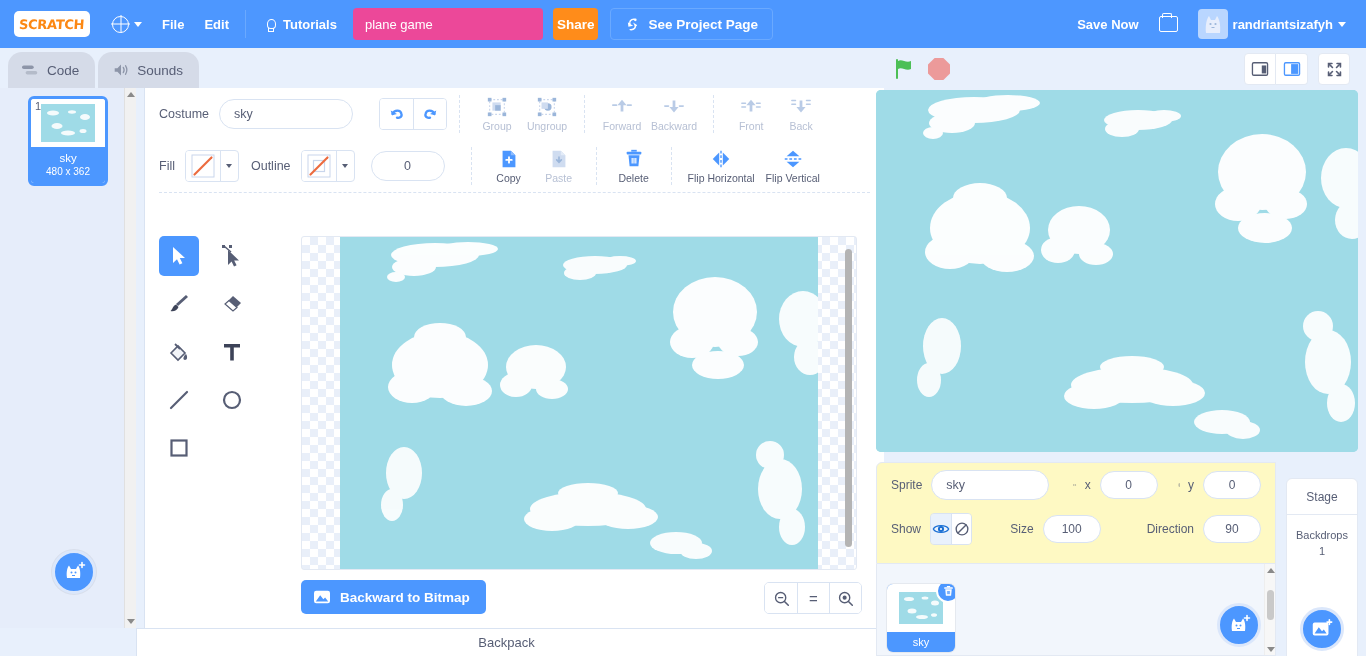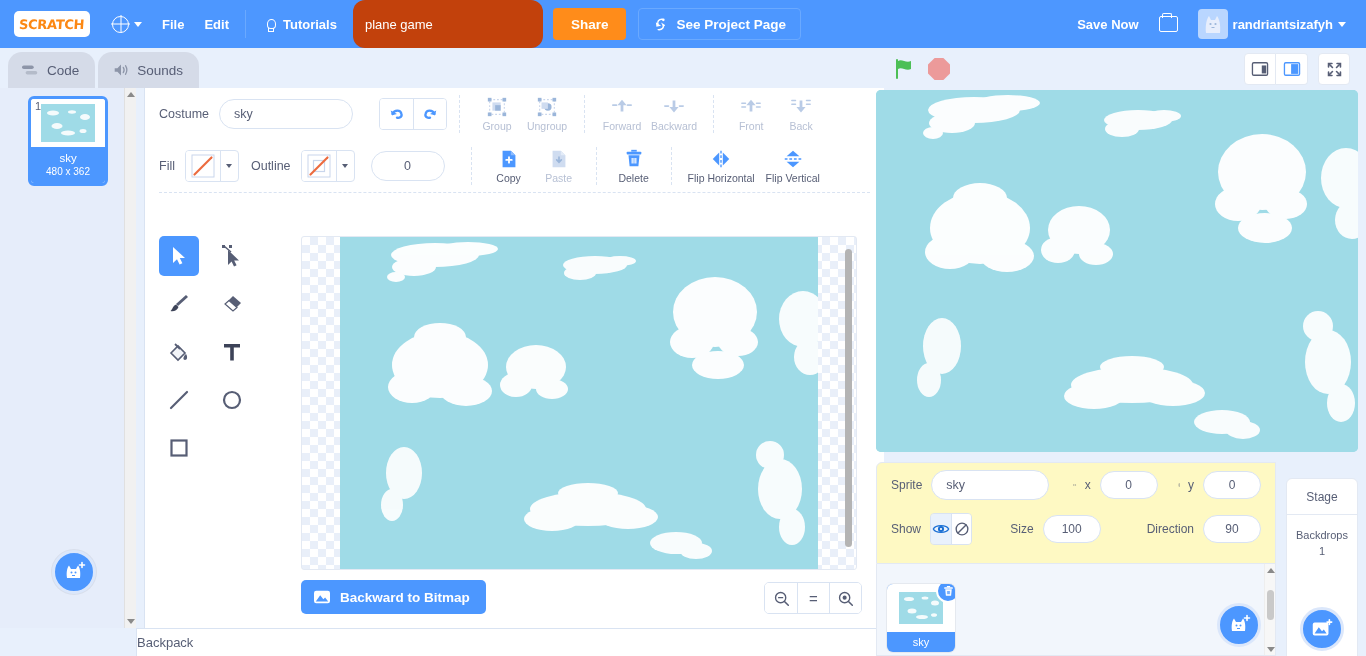--- a/index.html
+++ b/index.html
@@ -55,28 +55,28 @@
     content: ""; position: absolute; left: 5px; top: 3px;
     width: 7px; height: 8px; border-radius: 50% 50% 40% 40%;
     border: 1.6px solid #fff;
   }
   .bulb::after {
     content: ""; position: absolute; left: 6.5px; top: 11.5px;
     width: 4px; height: 3px; border-bottom: 1.6px solid #fff;
     border-left: 1.6px solid #fff; border-right: 1.6px solid #fff;
   }
   .proj-title {
-    width: 190px; height: 48px; border-radius: 12px;
-    background: #c2410c; border: none; color: #fff;
+    width: 190px; height: 32px; border-radius: 4px;
+    background: #ec4899; border: none; color: #fff;
     font-size: 13px; padding: 0 12px; margin-left: 6px;
     font-family: "Liberation Sans", sans-serif;
   }
   .proj-title::placeholder { color: #cfe2ff; }
   .share-btn {
-    margin-left: 10px; height: 32px; padding: 0 18px;
+    margin-left: 10px; height: 32px; padding: 0 4px;
     background: #ff8c1a; color: #fff; border: none; border-radius: 4px;
     font-size: 13.5px; font-weight: bold; cursor: pointer;
     font-family: "Liberation Sans", sans-serif;
   }
   .proj-page-btn {
     margin-left: 12px; height: 32px; padding: 0 14px;
     background: transparent; border: 1px solid #6aa9ff; border-radius: 4px;
     color: #fff; font-size: 13.5px; font-weight: bold; cursor: pointer;
     display: flex; align-items: center; gap: 8px;
     font-family: "Liberation Sans", sans-serif;
@@ -249,21 +249,21 @@
     width: 32px; height: 30px; display: flex; align-items: center;
     justify-content: center; background: #fff; cursor: pointer;
     font-size: 15px; color: #575e75;
   }
   .zbtn + .zbtn { border-left: 1px solid #d9e3f2; }
 
   
   .backpack {
     position: absolute; left: 136px; top: 628px; width: 740px; height: 28px;
     background: #fff; border-top: 1px solid #d9e3f2; border-left: 1px solid #d9e3f2;
-    display: flex; align-items: center; justify-content: flex-start;
+    display: flex; align-items: center; justify-content: center;
     font-size: 13px; color: #575e75; cursor: pointer;
   }
 
   
   .stagehdr {
     position: absolute; left: 876px; top: 48px; width: 490px; height: 42px;
     display: flex; align-items: center; padding: 0 16px;
   }
   .flag { width: 24px; height: 24px; cursor: pointer; }
   .stopbtn {

